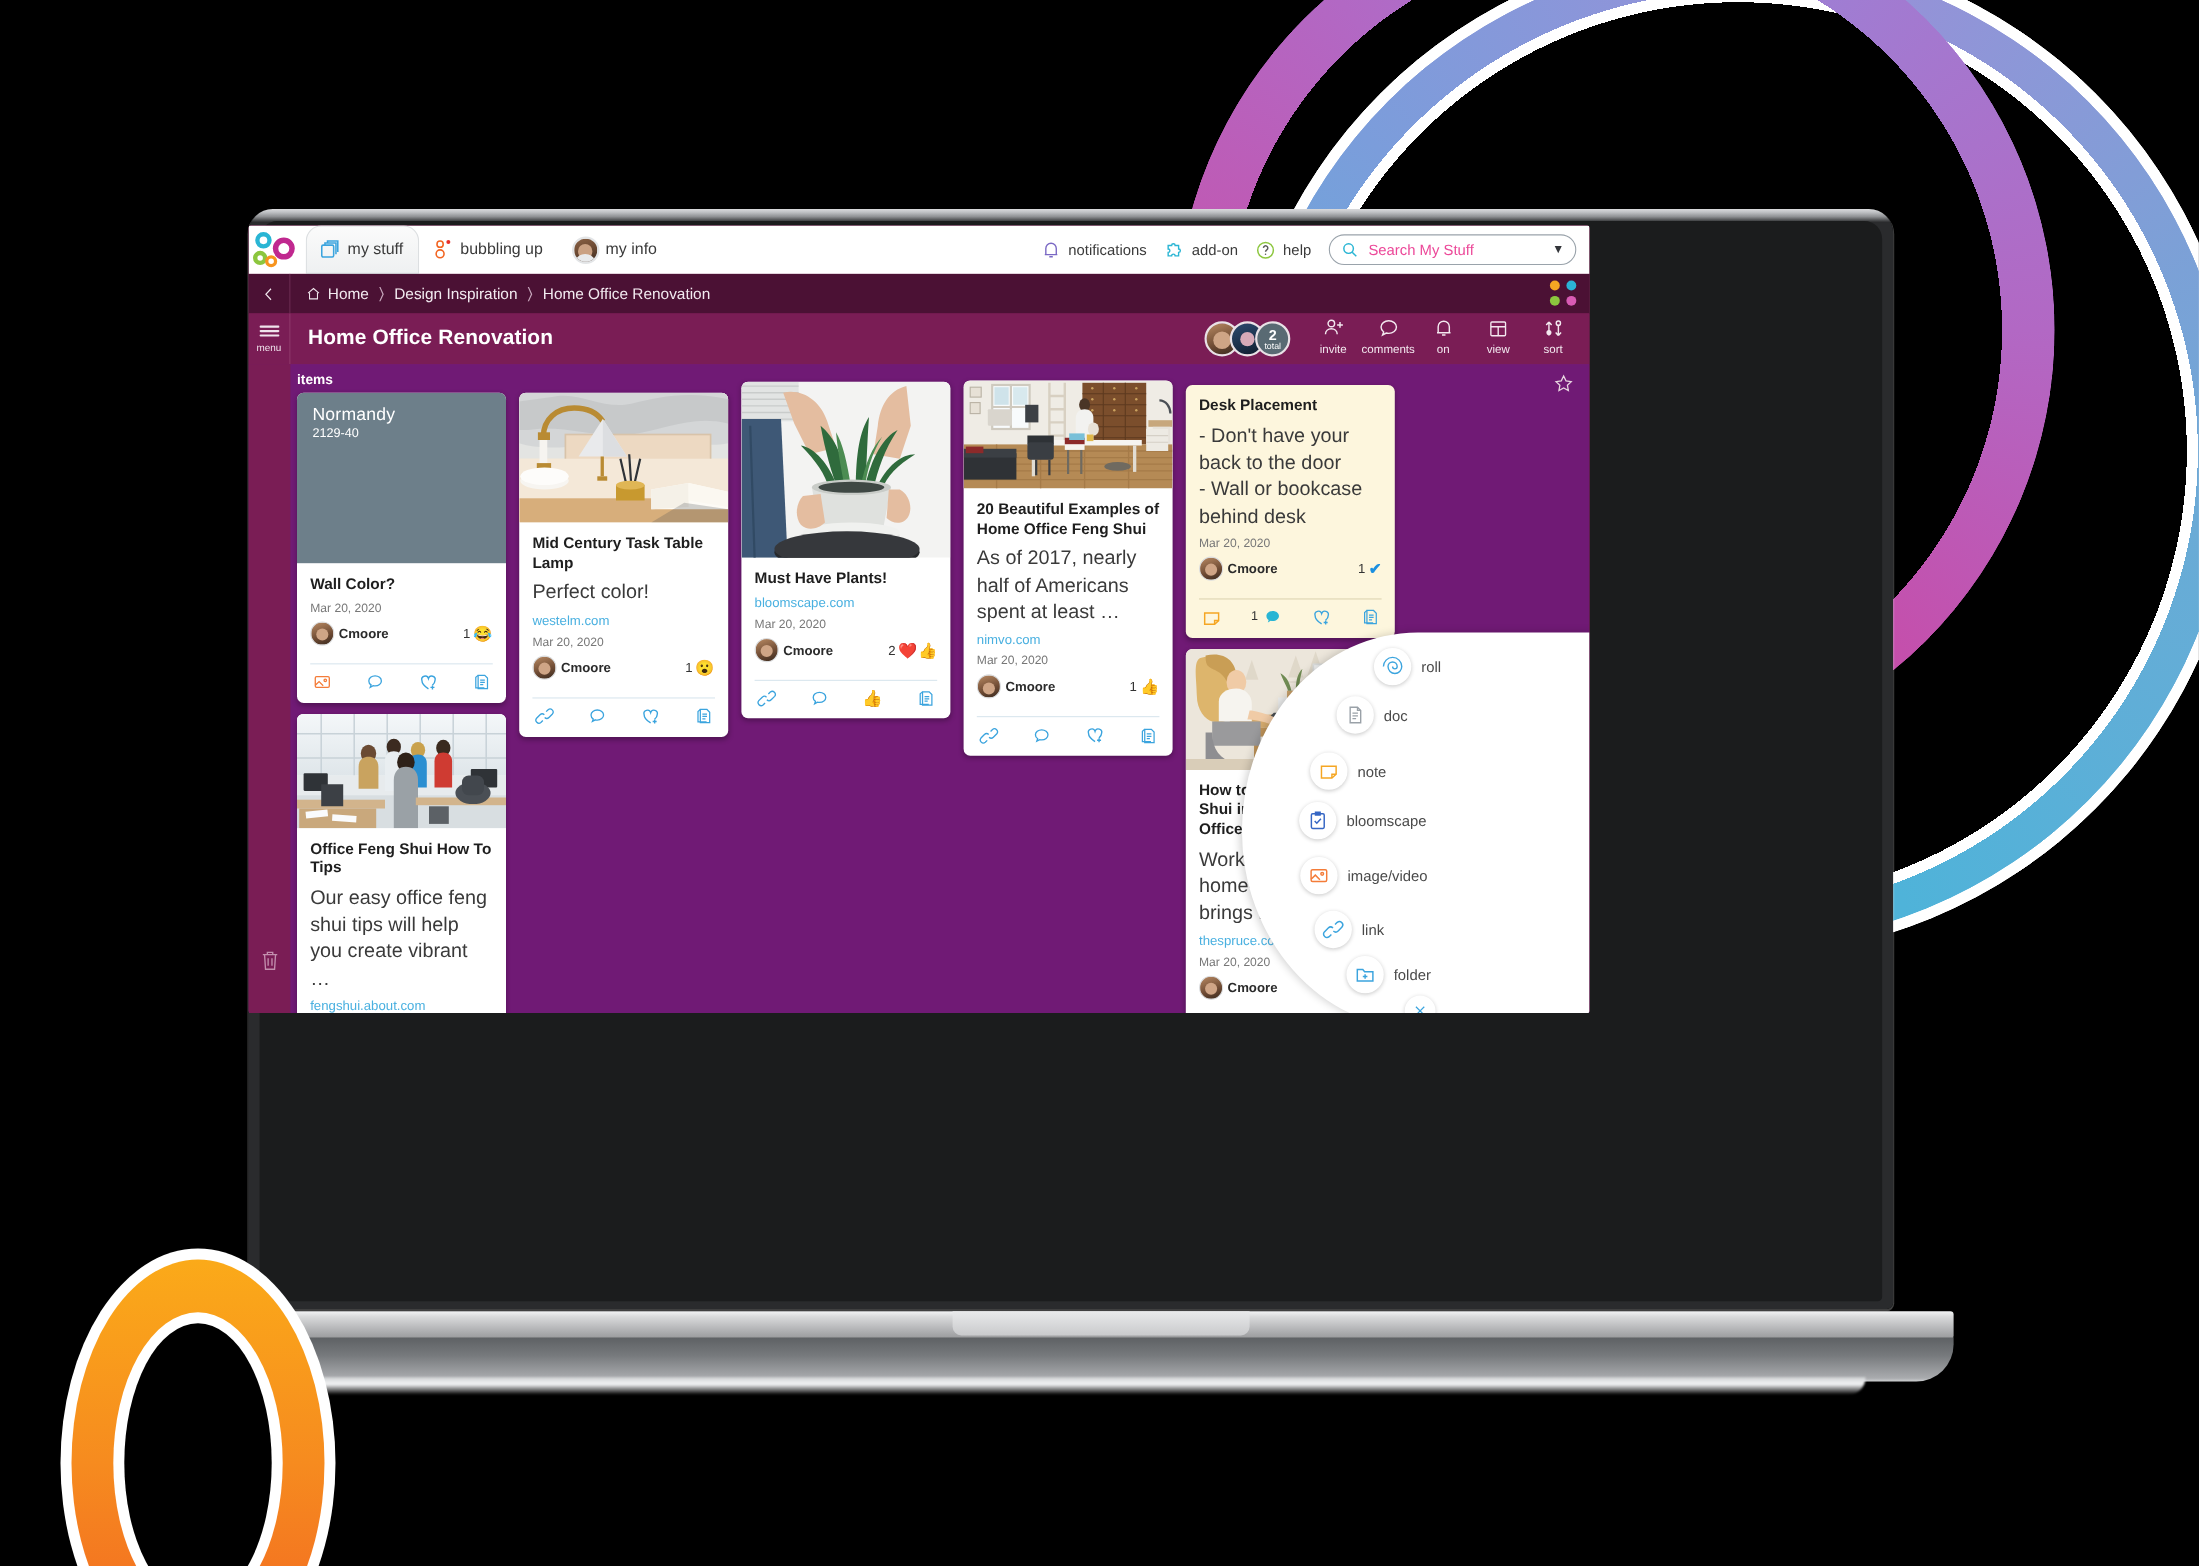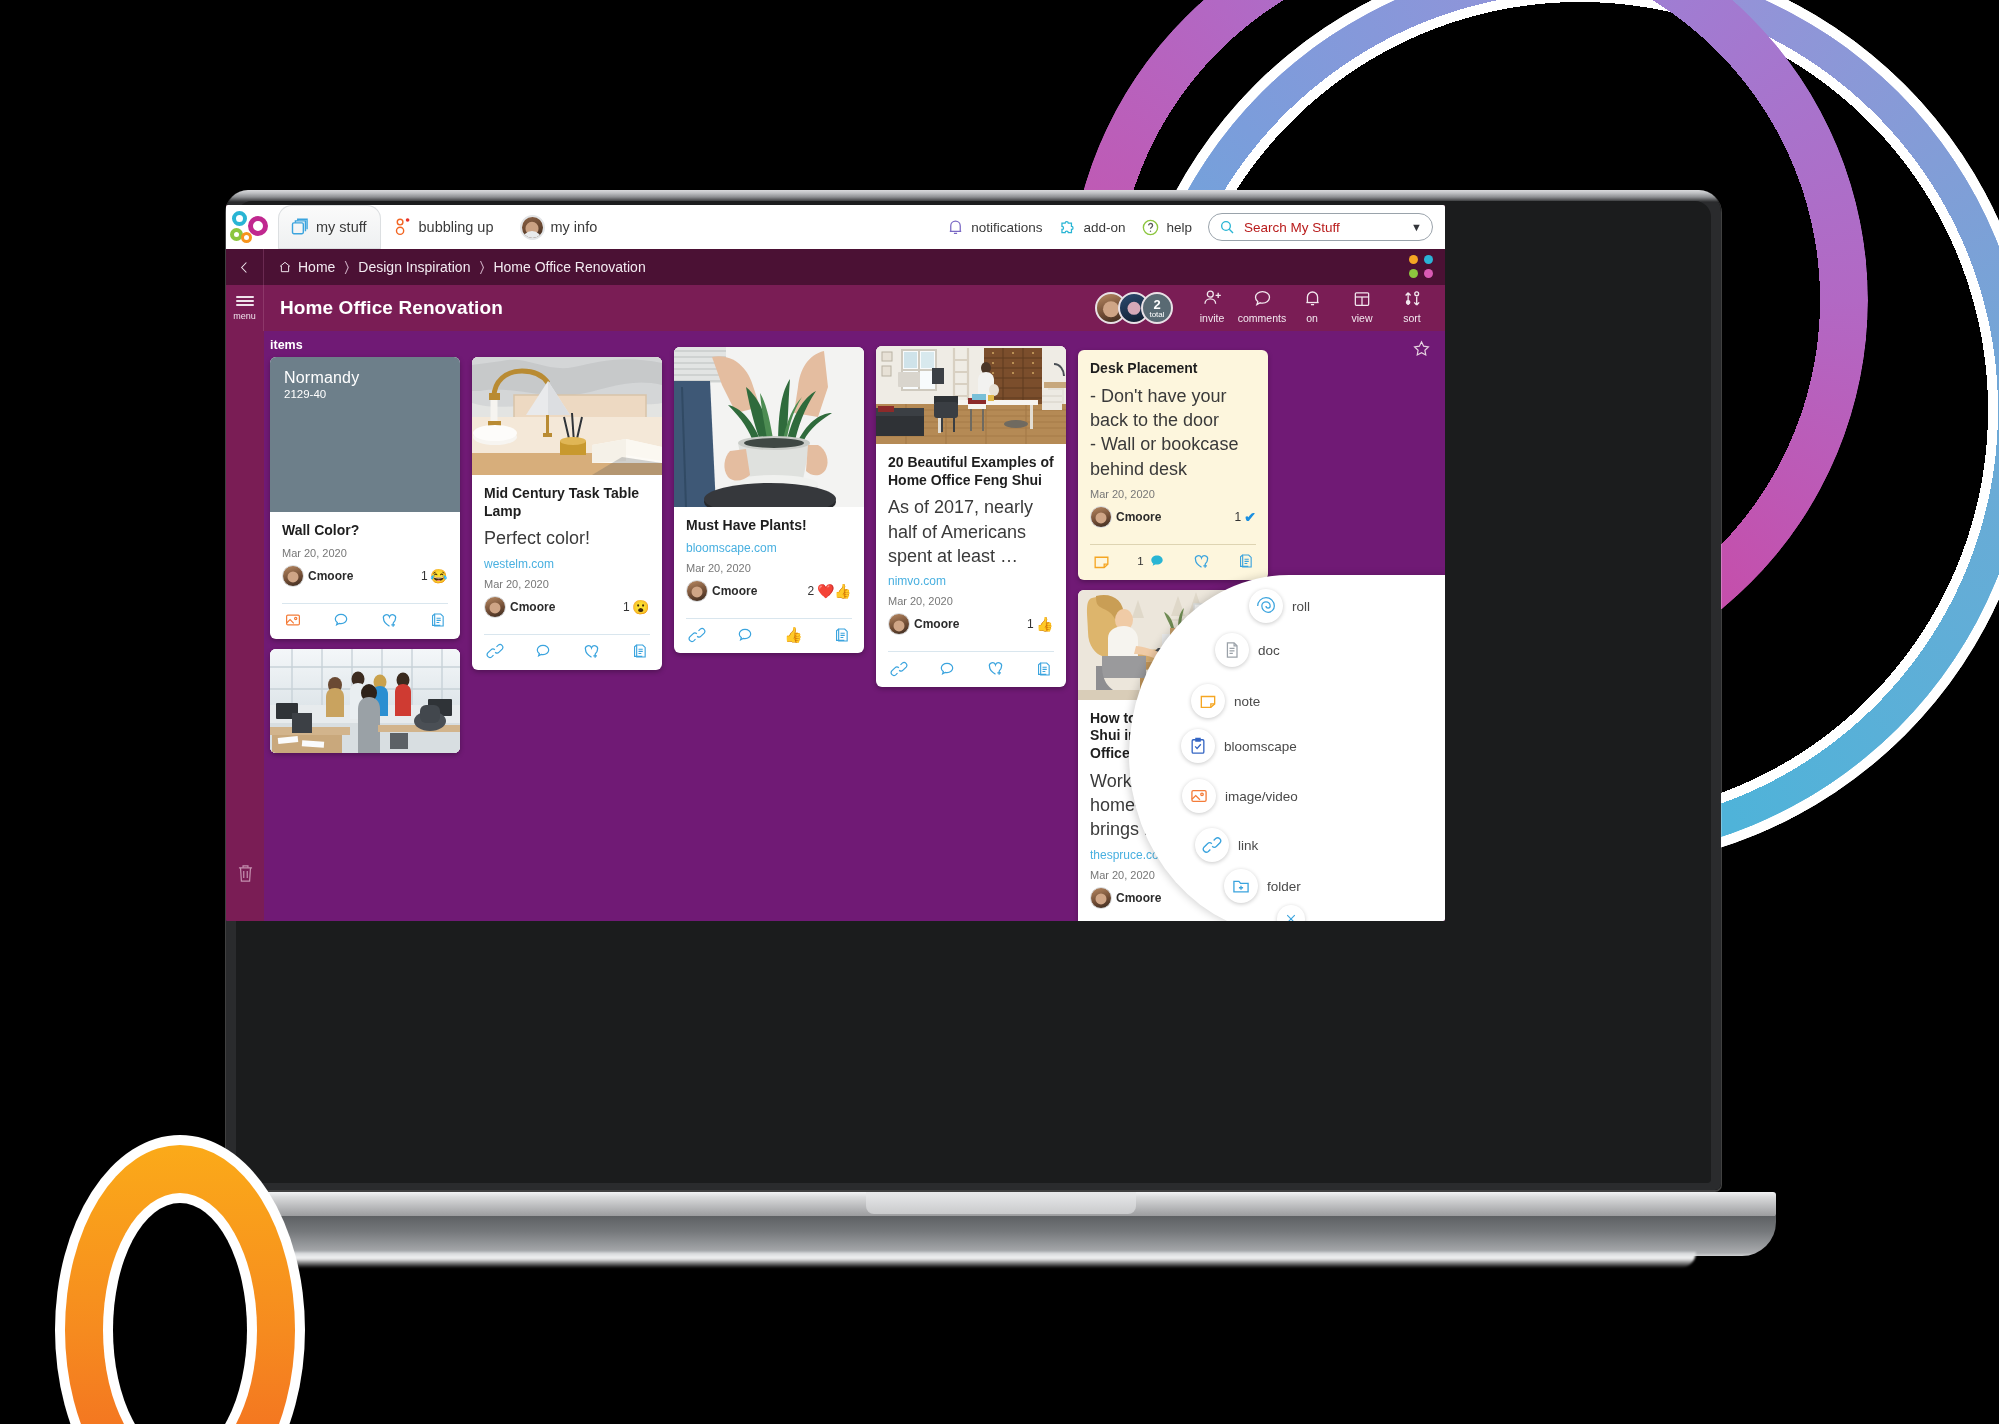--- a/index.html
+++ b/index.html
@@ -145,21 +145,21 @@
   .spacer { flex: 1 1 auto; }
   .top-action {
     display:flex; align-items:center; gap:6px; font-size: 13.5px; color:#3a3a3a;
     margin-right: 16px; cursor: pointer;
   }
   .search-box {
     display:flex; align-items:center; gap:9px; width: 225px; height: 28px;
     border: 1.5px solid #9aa3ab; border-radius: 16px; padding: 0 10px; margin-right: 12px;
     background:#fff; cursor: text;
   }
-  .search-box .ph { font-size: 13.5px; color: #b91c1c; flex:1; }
+  .search-box .ph { font-size: 13.5px; color: #ec4899; flex:1; }
   .caret { font-size: 11px; color: #33353a; }
 
   
   .crumbbar {
     height: 36px; background: #4b1134; display:flex; align-items:center;
     position: relative;
   }
   .back-arrow {
     width: 38px; height: 36px; display:flex; align-items:center; justify-content:center;
     cursor:pointer; border-right: 1px solid #6a2a51;
@@ -599,20 +599,26 @@
 
                 <path d="M22 64h20v20H22z" fill="#3c4045"></path>
                 <ellipse cx="160" cy="72" rx="16" ry="10" fill="#4a4f55"></ellipse>
                 <rect x="150" y="56" width="20" height="18" rx="6" fill="#42474d"></rect>
 
                 <rect x="8" y="88" width="20" height="6" fill="#fafbfc" transform="rotate(-6 18 91)"></rect>
                 <rect x="32" y="92" width="22" height="6" fill="#fafbfc" transform="rotate(4 43 95)"></rect>
                 <rect x="120" y="84" width="18" height="16" fill="#5c6166"></rect>
               </svg>
             </div>
+            <div class="card-body">
+              <div class="card-title">Office Feng Shui How To Tips</div>
+              <div class="card-desc">Our easy office feng shui tips will help you create vibrant …</div>
+              <div class="card-link">fengshui.about.com</div>
+              <div class="card-date">Feb 2, 2022</div>
+            </div>
           </div>
         </div>
 
         <div class="col">
           <div class="card">
             <div>
               <svg class="card-img" viewBox="0 0 190 118" preserveAspectRatio="xMidYMid slice" style="height:118px">
                 <rect width="190" height="118" fill="#f2e7da"></rect>
                 <rect x="0" y="0" width="190" height="60" fill="#e3e4e2"></rect>
                 <path d="M0 0h190v46c-30 6-62-10-96-4S24 54 0 46z" fill="#cfd2d3" opacity=".75"></path>

